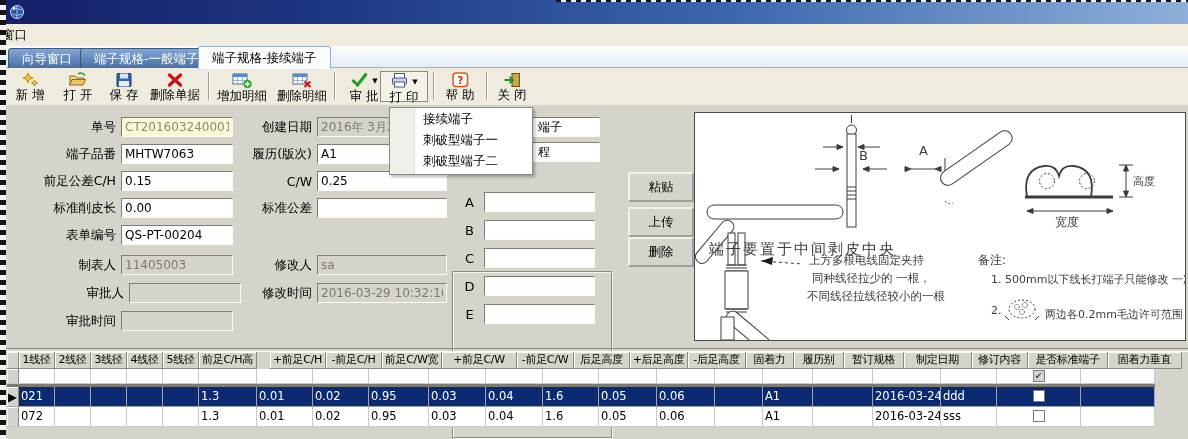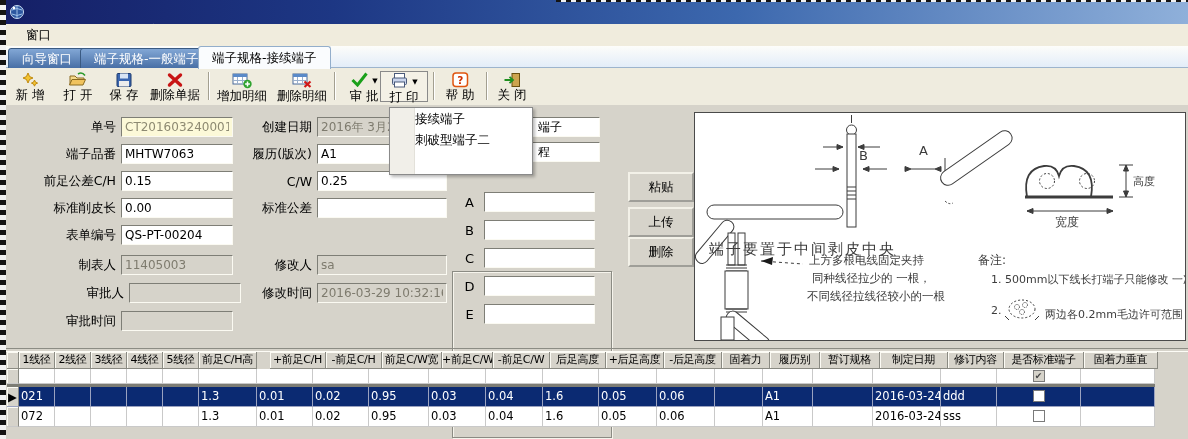--- a/index.html
+++ b/index.html
@@ -14,21 +14,21 @@
 
   
   .titlebar{position:absolute;left:0;top:0;width:1188px;height:24px;
     background:linear-gradient(90deg,#151f66 0%,#1d3784 28%,#3c68ae 62%,#8fb0da 100%);
     display:flex;align-items:center;color:#fff;}
   .titlebar .ticon{margin:0 6px 0 9px;display:flex;}
   .titlebar .ttext{font-size:13px;font-weight:bold;letter-spacing:1px;text-shadow:1px 1px 1px #000;margin-top:37px;}
 
   
   .menubar{position:absolute;left:0;top:24px;width:1188px;height:22px;background:#f0ecdd;}
-  .menuitem{display:inline-block;padding:3px 26px;font-size:12.5px;color:#000;}
+  .menuitem{display:inline-block;padding:3px 2px;font-size:12.5px;color:#000;}
 
   
   .tabstrip{position:absolute;left:0;top:46px;width:1188px;height:22px;
     background:linear-gradient(#fdfdfa,#e3edf9);border-bottom:1px solid #9db4cd;box-sizing:border-box;}
   .tab{position:absolute;font-size:12.5px;padding:0 13px;border-radius:3px 3px 0 0;white-space:nowrap;}
   .tab.inact{top:2px;height:19px;line-height:19px;color:#fff;
     background:linear-gradient(#82a7d5,#486fa6);border:1px solid #3a5a82;}
   .tab.act{top:0px;height:22px;line-height:21px;color:#000;background:#fafcfe;
     border:1px solid #93aecb;border-bottom:none;z-index:2;}
 
@@ -64,21 +64,21 @@
     border:2px outset #f3f1e8;font-size:12.5px;color:#000;display:flex;align-items:center;justify-content:center;}
 
   
   .imgpanel{position:absolute;left:694px;top:112px;width:492px;height:229px;background:#fff;
     border:1px solid #4a4a4a;box-sizing:border-box;}
 
   
   .dmenu{position:absolute;left:389px;top:107px;width:144px;height:68px;background:#fff;
     border:1px solid #8a8a8a;box-shadow:2px 2px 3px rgba(0,0,0,.28);z-index:60;box-sizing:border-box;}
   .dgut{position:absolute;left:0;top:0;width:24px;height:100%;background:#f1efe9;border-right:1px solid #e3e1da;}
-  .ditem{position:relative;height:21px;line-height:21px;padding-left:25px;font-size:12.5px;color:#000;white-space:nowrap;}
+  .ditem{position:relative;height:21px;line-height:21px;padding-left:33px;font-size:12.5px;color:#000;white-space:nowrap;}
 
   
   .tabletop{position:absolute;left:0;top:348px;width:1188px;height:2px;
     border-top:1px solid #8c8c84;border-bottom:1px solid #fdfcf6;}
   .grid{position:absolute;left:7px;top:352px;}
   .gr{display:flex;}
   .gc{box-sizing:border-box;overflow:hidden;white-space:nowrap;flex:none;}
   .ghead .gc{height:17px;background:#d6d3ca;border-right:1px solid #8a8a82;border-bottom:1px solid #8a8a82;
     box-shadow:inset 1px 1px 0 #fcfbf4;font-size:11px;color:#000;text-align:center;line-height:16px;letter-spacing:-0.3px;}
   .gfilter .gc{height:15px;background:#fff;border-right:1px solid #c9c9c9;border-bottom:1px solid #c9c9c9;
@@ -384,37 +384,38 @@
         <text x="296" y="170" font-size="11">1.  500mm以下线长打端子只能修改 一次</text>
         <text x="296" y="201" font-size="11">2.</text>
         <text x="350" y="205" font-size="11">两边各0.2mm毛边许可范围</text>
       </g>
     </svg>
   </div>
 
   <div class="dmenu">
     <div class="dgut"></div>
     <div class="ditem">接续端子</div>
+    <div class="ditem">刺破型端子一</div>
     <div class="ditem">刺破型端子二</div>
   </div>
 
   <div class="tabletop"></div>
   <div class="grid">
       <div class="gr ghead">
         <div class="gc gsel" style="width: 12px;"></div>
         <div class="gc " style="width: 36px;">1线径</div>
         <div class="gc " style="width: 36px;">2线径</div>
         <div class="gc " style="width: 36px;">3线径</div>
         <div class="gc " style="width: 36px;">4线径</div>
         <div class="gc " style="width: 36px;">5线径</div>
         <div class="gc " style="width: 58px;">前足C/H高</div>
         <div class="gc " style="width: 56px; margin-left: 13px;">+前足C/H</div>
         <div class="gc " style="width: 56px;">-前足C/H</div>
         <div class="gc " style="width: 60px;">前足C/W宽</div>
-        <div class="gc " style="width: 51px;">+前足C/W</div>
+        <div class="gc " style="width: 75px;">+前足C/W</div>
         <div class="gc " style="width: 57px;">-前足C/W</div>
         <div class="gc " style="width: 56px;">后足高度</div>
         <div class="gc " style="width: 58px;">+后足高度</div>
         <div class="gc " style="width: 58px;">-后足高度</div>
         <div class="gc " style="width: 48px;">固着力</div>
         <div class="gc " style="width: 50px;">履历别</div>
         <div class="gc " style="width: 60px;">暂订规格</div>
         <div class="gc " style="width: 68px;">制定日期</div>
         <div class="gc " style="width: 56px;">修订内容</div>
         <div class="gc " style="width: 80px;">是否标准端子</div>

